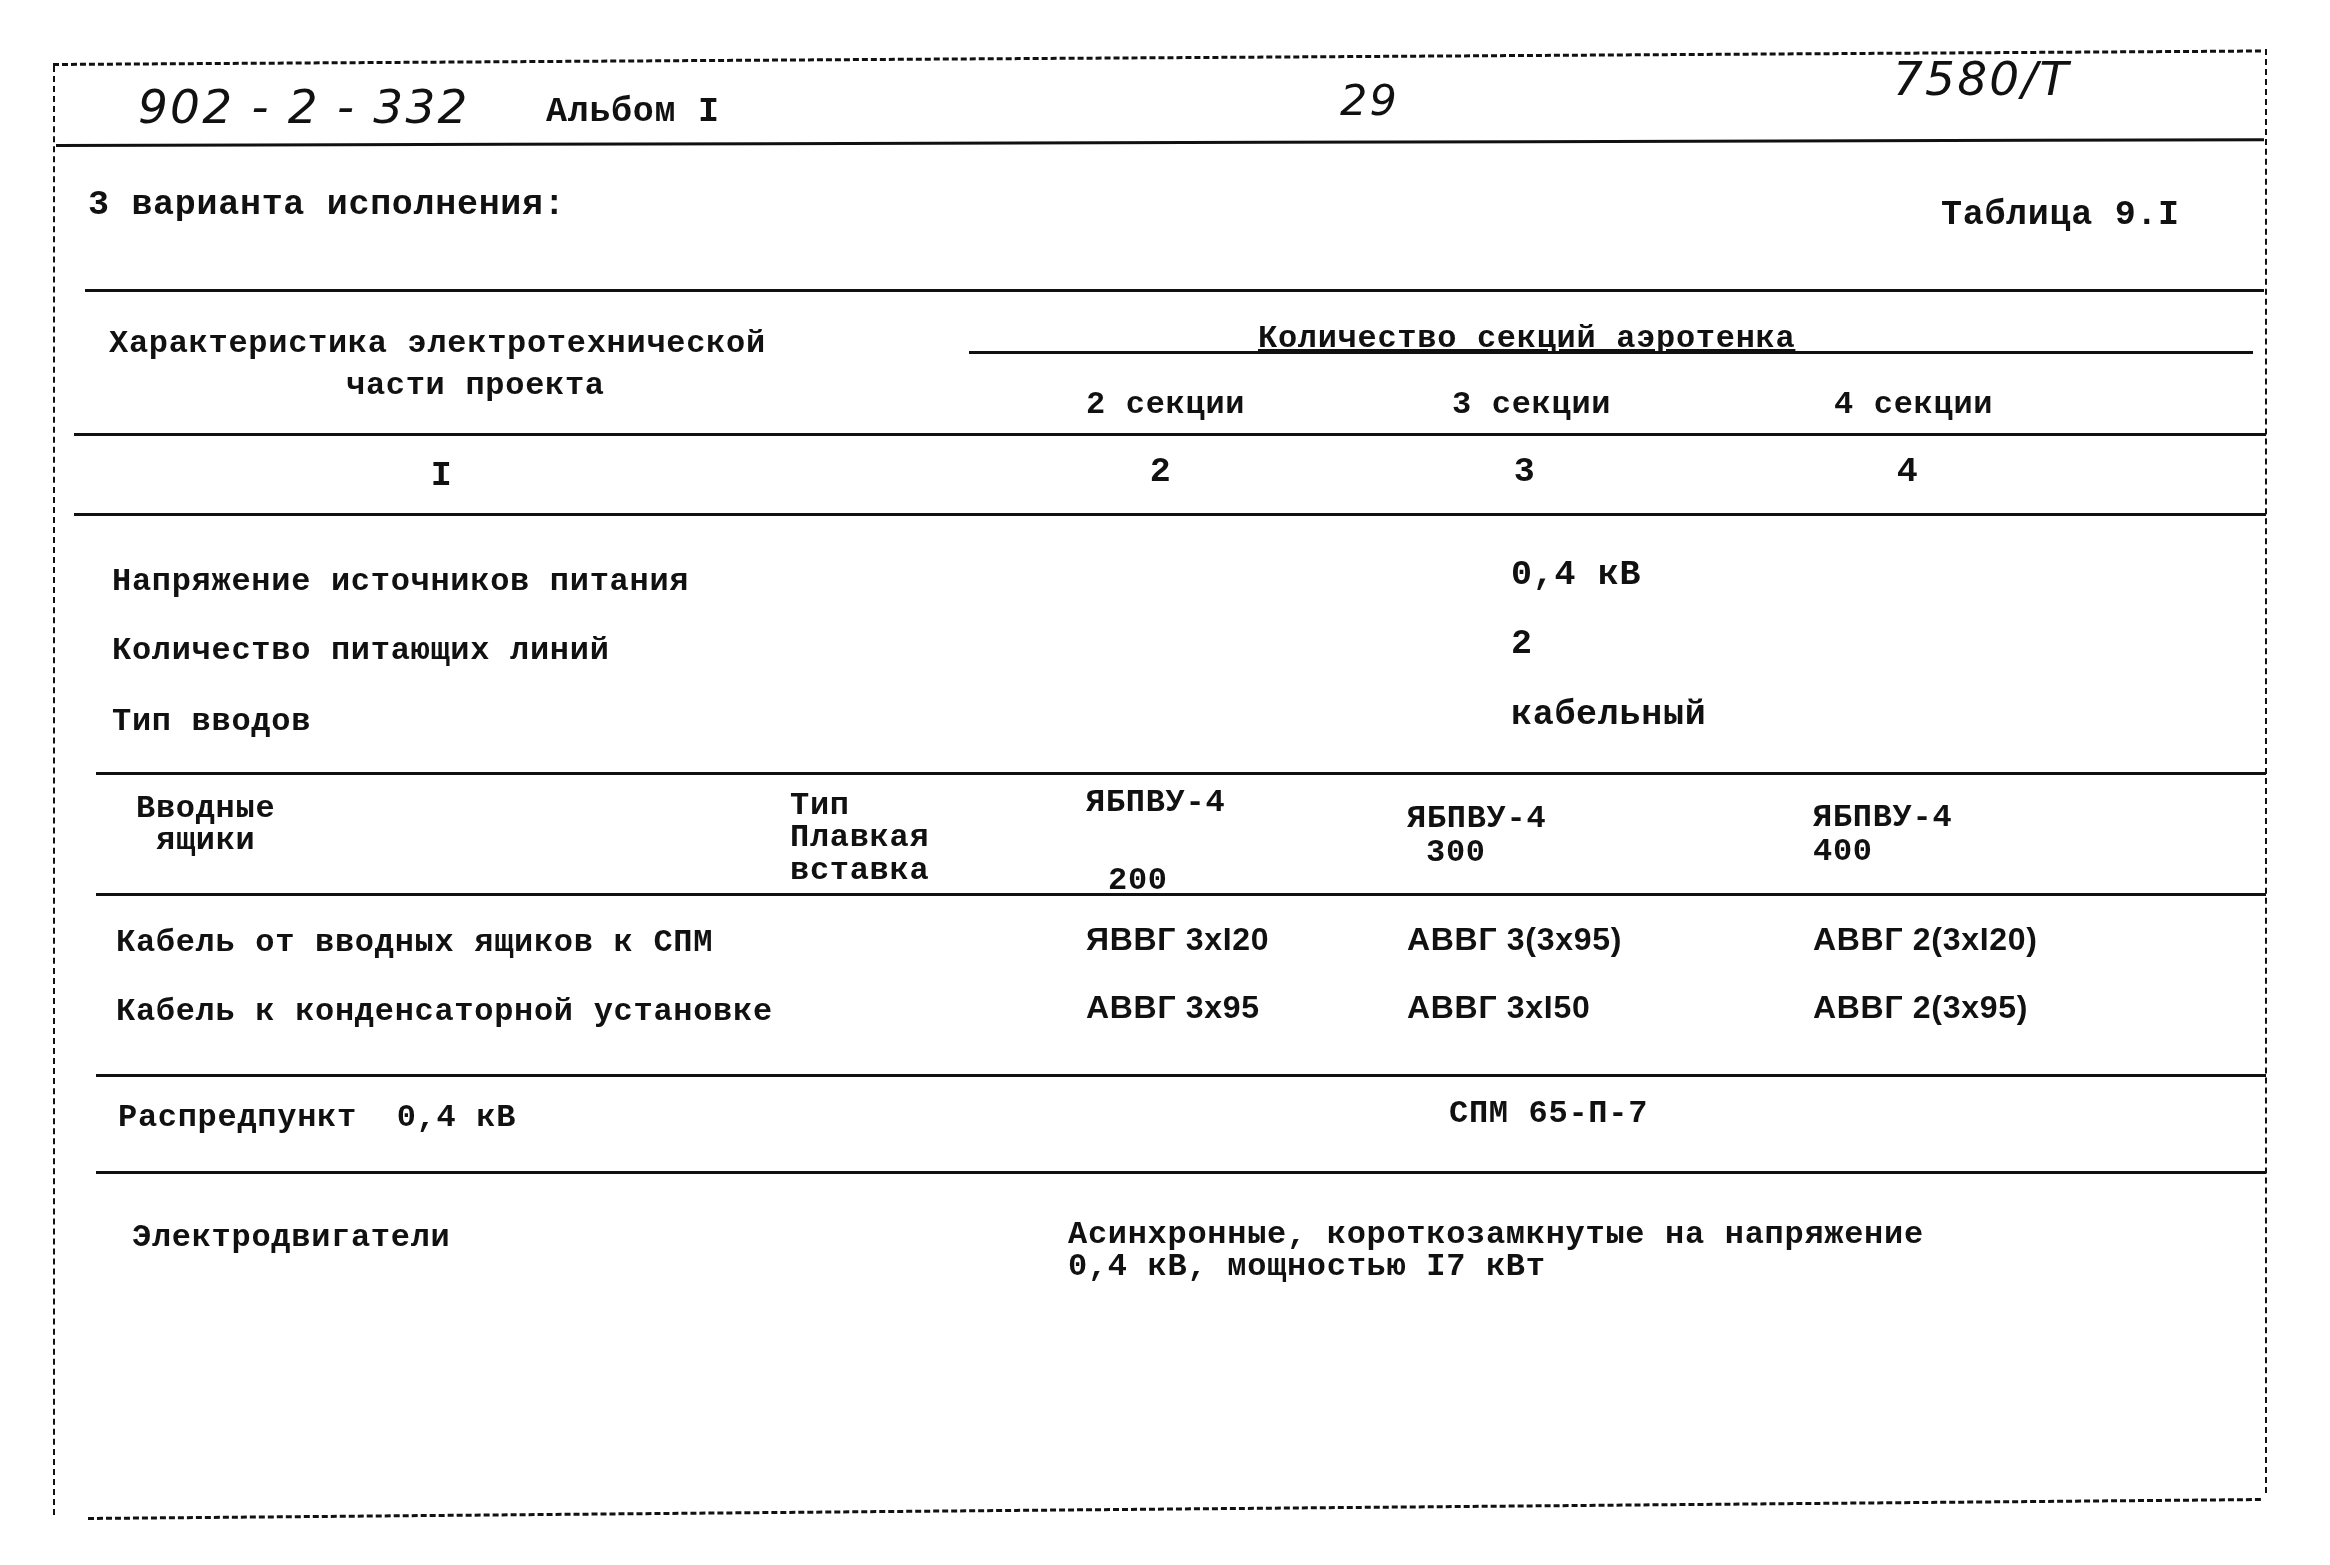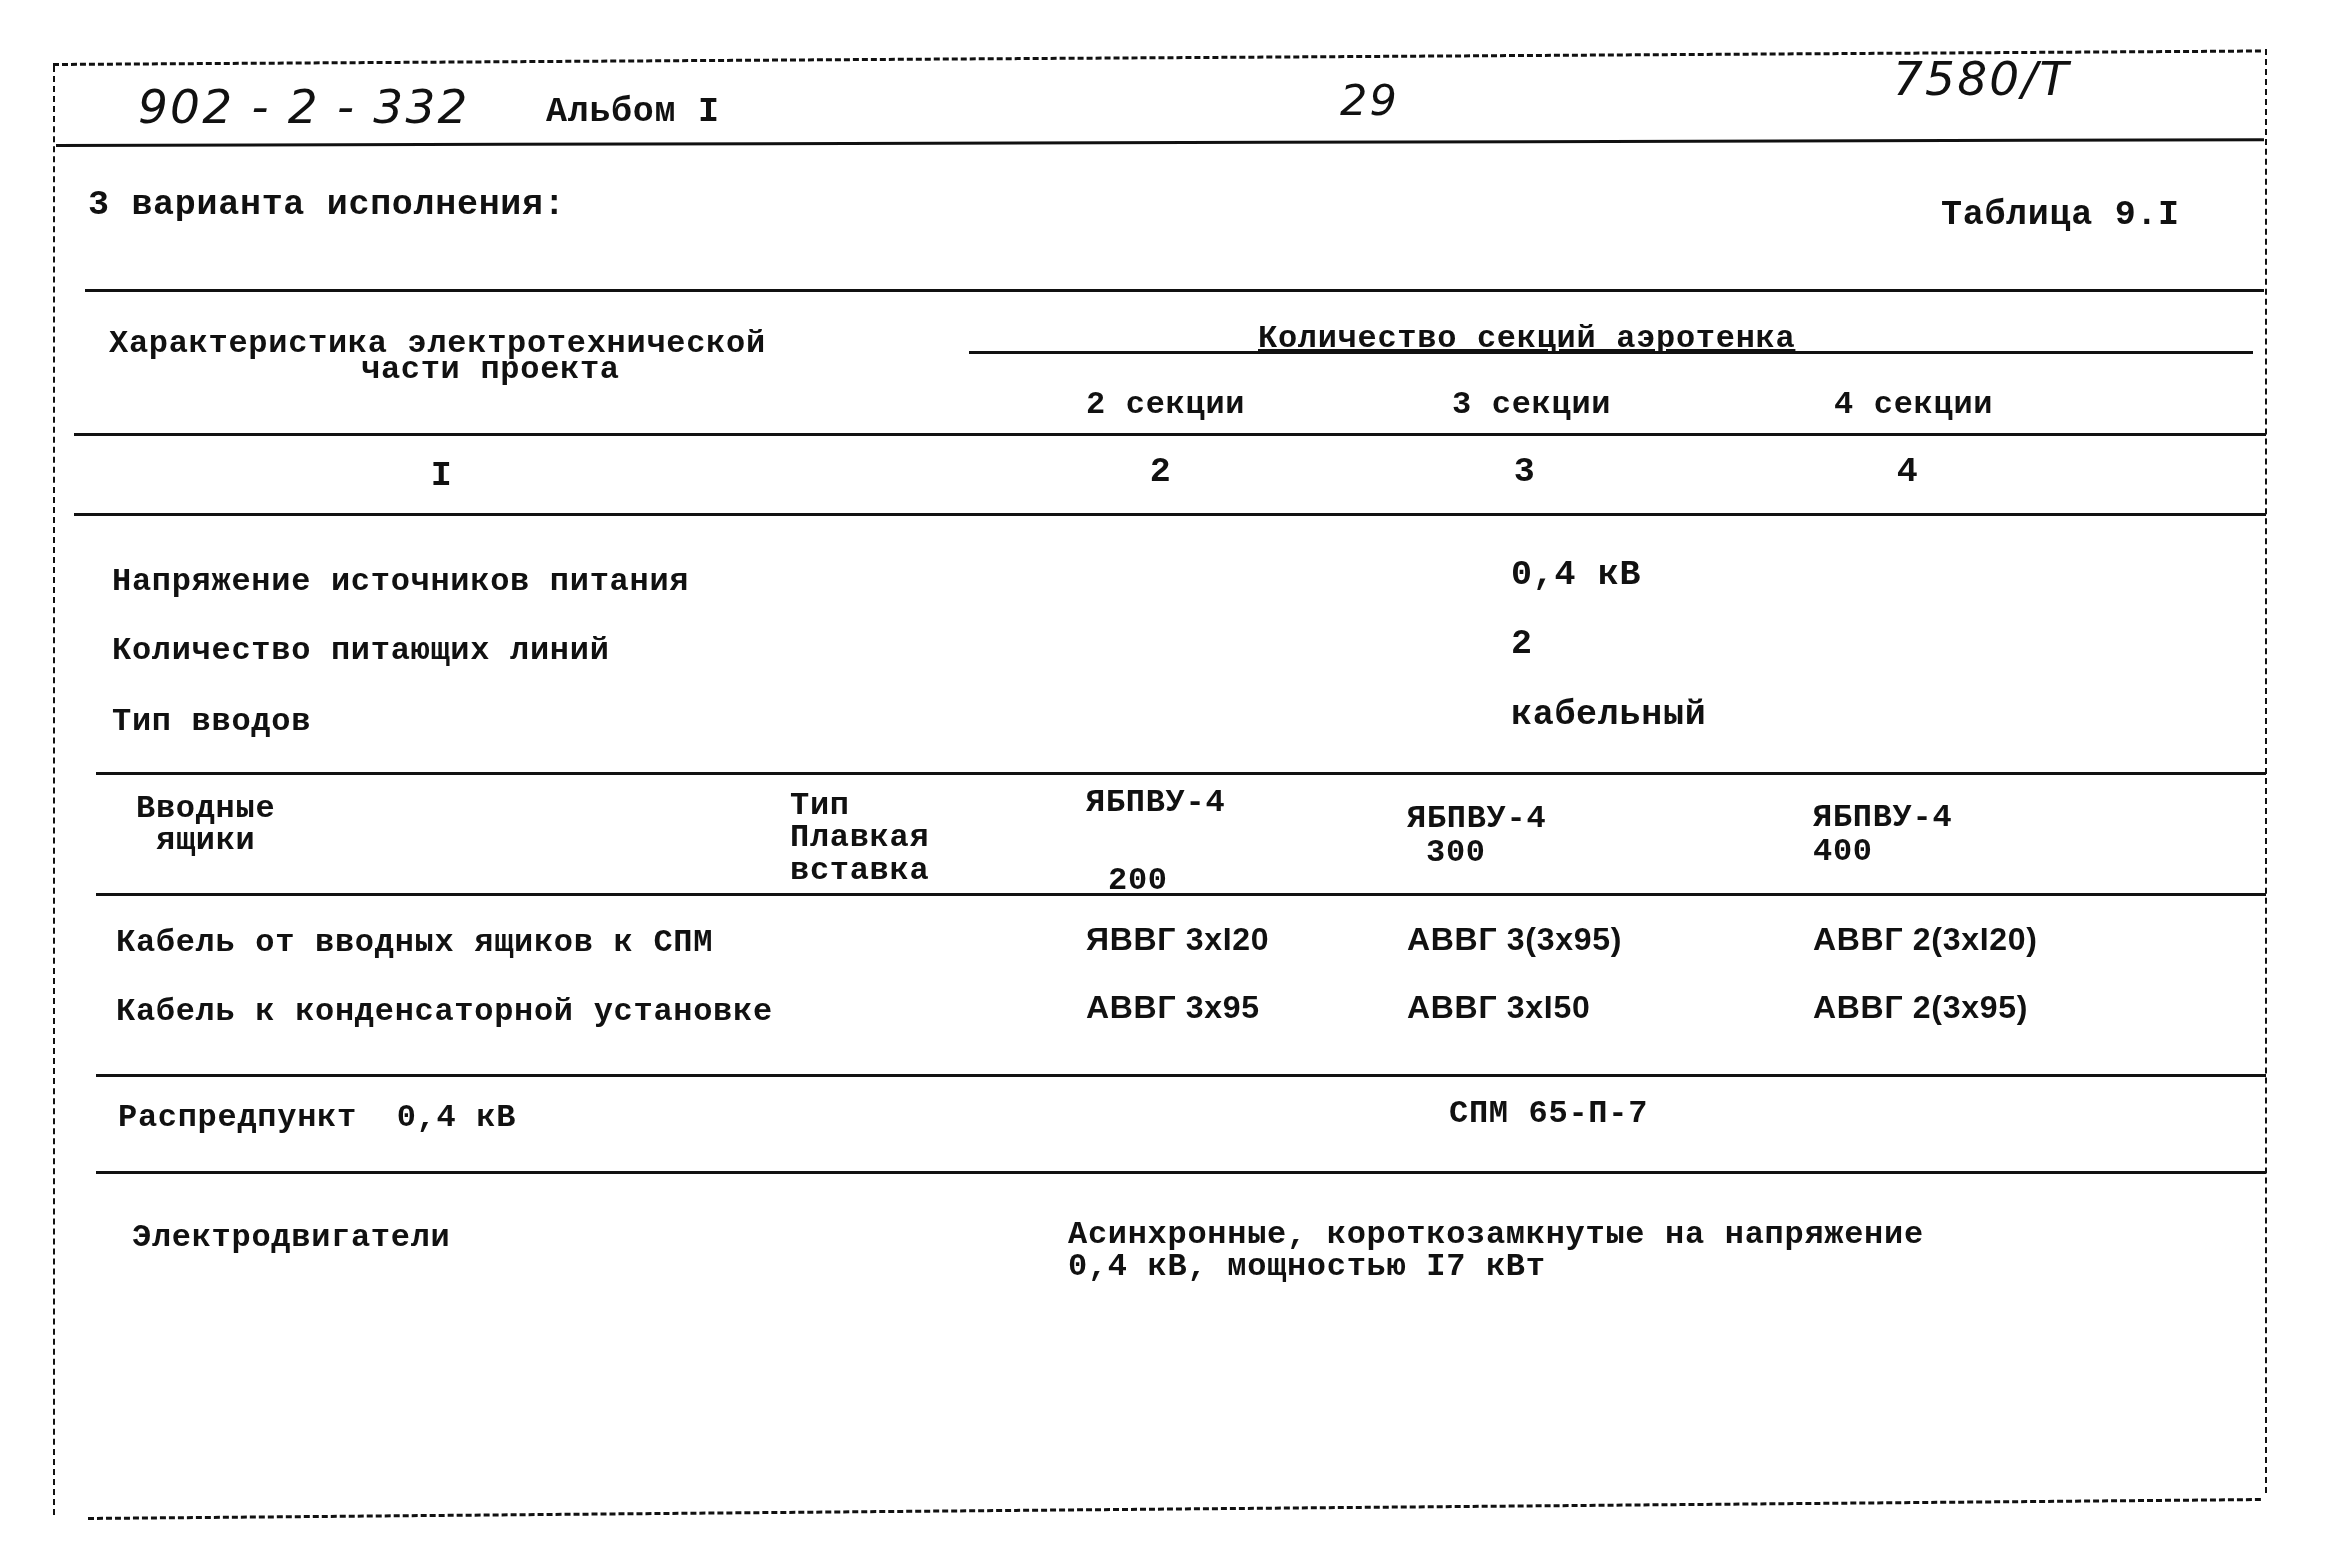--- a/index.html
+++ b/index.html
@@ -37,21 +37,21 @@
   <div class="txt hand t56" style="left:1340px; top:78px;">29</div>
   <div class="txt hand t64" style="left:1893px; top:54px;">7580/Т</div>
   <div class="hline" style="left:56px; top:144px; width:2208px; transform:rotate(-0.15deg); transform-origin:left;"></div>
 
   <div class="txt t48" style="left:88px; top:187px;text-align:right;">3 варианта исполнения:</div>
   <div class="txt t48" style="left:1941px; top:197px;">Таблица 9.I</div>
 
   <div class="hline" style="left:85px; top:289px; width:2179px;"></div>
 
   <div class="txt t44" style="left:109px; top:326px;">Характеристика электротехнической</div>
-  <div class="txt t44" style="left:346px; top:352px;margin-left:15px;">части проекта</div>
+  <div class="txt t44" style="left:346px; top:368px;">части проекта</div>
 
   <div class="txt t44" style="left:1258px; top:321px; text-decoration:underline;">Количество секций аэротенка</div>
   <div class="hline" style="left:969px; top:351px; width:1284px;"></div>
 
   <div class="txt t44" style="left:1086px; top:387px;">2 секции</div>
   <div class="txt t44" style="left:1452px; top:387px;">3 секции</div>
   <div class="txt t44" style="left:1834px; top:387px;">4 секции</div>
 
   <div class="hline" style="left:74px; top:433px; width:2192px;"></div>
 

